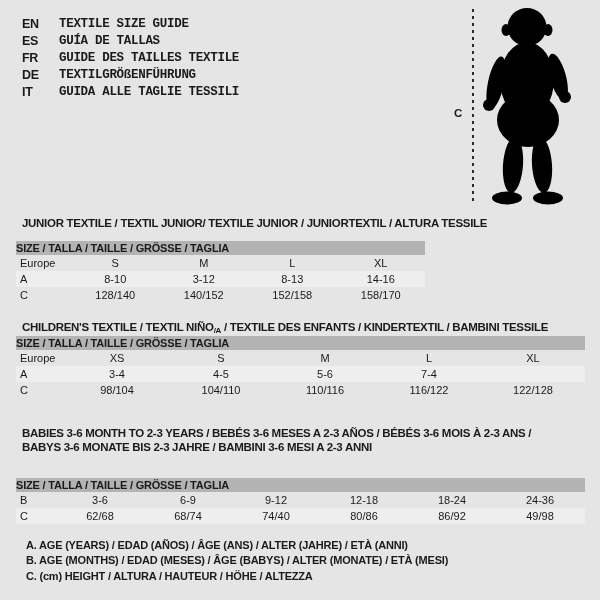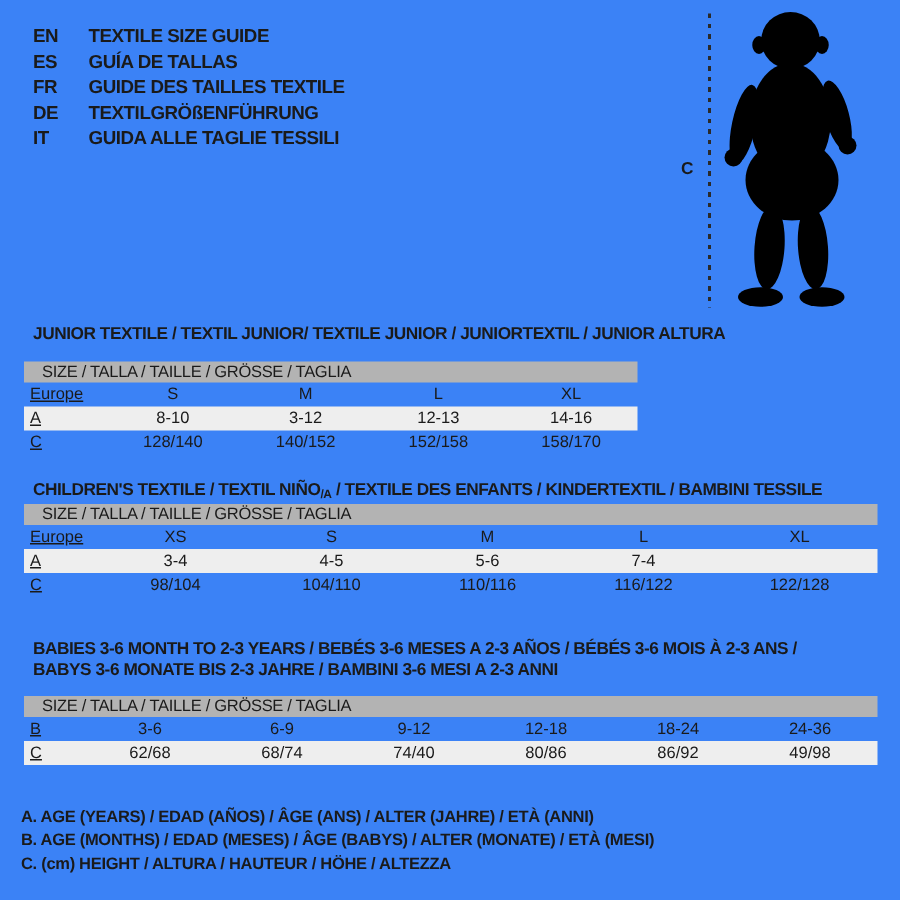--- a/index.html
+++ b/index.html
@@ -1,61 +1,61 @@
 <!DOCTYPE html>
 <html><head>
 <meta charset="utf-8">
 <style>
   html,body { margin:0; padding:0; background:#fff; }
   .page {
-    position:relative; width:600px; height:600px; background:#3b82f6;
+    position:relative; width:600px; height:600px; background:#e5e5e5;
     font-family:"Liberation Sans", sans-serif; color:#1a1a1a; overflow:hidden;
   }
   
   .lang-block { position:absolute; left:22px; top:16px; }
   .lang-row { display:flex; height:17px; line-height:17px; }
   .lang-code { width:37px; font-weight:bold; font-size:12.5px; letter-spacing:-0.3px; }
-  .lang-label { font-weight:bold; font-size:12.5px; letter-spacing:-0.3px; white-space:nowrap; }
+  .lang-label { font-weight:bold; font-size:12.5px; letter-spacing:-0.3px; white-space:nowrap;font-family:Liberation Mono, monospace; }
 
   
   .dotline {
     position:absolute; left:472px; top:9px; width:2px; height:196px;
     background-image:repeating-linear-gradient(to bottom,#2a2a2a 0 3px, transparent 3px 7px);
   }
   .c-label { position:absolute; left:454px; top:107px; font-size:11.5px; font-weight:bold; }
   .baby-svg { position:absolute; left:480px; top:5px; }
 
   
   .tbl { position:absolute; left:16px; font-size:11px; }
   .tbl-title { font-weight:bold; font-size:11.5px; letter-spacing:-0.3px; height:14px; line-height:14px; padding-left:6px; white-space:nowrap; }
-  .bar { background:#b3b3b3; height:14px; line-height:14px; font-weight:normal; letter-spacing:-0.2px; padding-left:12px; box-sizing:border-box; }
+  .bar { background:#b3b3b3; height:14px; line-height:14px; font-weight:bold; letter-spacing:-0.2px; padding-left:0; box-sizing:border-box; }
   .row { display:flex; height:16px; line-height:16px; }
   .row.shade { background:#eeeeee; }
-  .lbl { padding-left:4px; text-align:left; box-sizing:border-box;text-decoration:underline; }
+  .lbl { padding-left:4px; text-align:left; box-sizing:border-box; }
   .cell { text-align:center; }
 
   .t1 { top:216px; width:409px; }
   .t1 .tbl-title { margin-bottom:11px; }
   .t1 .lbl { width:55px; }
   .t1 .cell { width:88.5px; }
 
   .t2 { top:320px; width:569px; }
   .t2 .tbl-title { margin-bottom:2px; }
   .t2 .lbl { width:49px; }
   .t2 .cell { width:104px; }
 
   .t3 { top:426px; width:569px; }
-  .t3 .title-wrap { margin-bottom:10px; }
+  .t3 .title-wrap { margin-bottom:24px; }
   .t3 .lbl { width:40px; }
   .t3 .cell { width:88px; }
 
   sub.small { font-size:8px; vertical-align:-2px; font-weight:bold; }
 
   
-  .legend { position:absolute; left:14px; top:538px; }
+  .legend { position:absolute; left:26px; top:538px; }
   .legend-line { height:15.4px; line-height:15.4px; font-weight:bold; font-size:11px; letter-spacing:-0.2px; white-space:nowrap; }
 </style>
 </head>
 <body>
 
 <div class="page">
 
   <div class="lang-block">
     <div class="lang-row">
       <span class="lang-code">EN</span>
@@ -93,34 +93,34 @@
       <circle cx="85" cy="92" r="6"></circle>
       <ellipse cx="48" cy="115" rx="31" ry="27"></ellipse>
       <ellipse cx="33" cy="160" rx="10" ry="28" transform="rotate(4 33 160)"></ellipse>
       <ellipse cx="62" cy="160" rx="10" ry="28" transform="rotate(-4 62 160)"></ellipse>
       <ellipse cx="27" cy="193" rx="15" ry="6.5"></ellipse>
       <ellipse cx="68" cy="193" rx="15" ry="6.5"></ellipse>
     </g>
   </svg>
 
   <div class="tbl t1">
-    <div class="tbl-title">JUNIOR TEXTILE / TEXTIL JUNIOR/ TEXTILE JUNIOR / JUNIORTEXTIL / JUNIOR ALTURA</div>
+    <div class="tbl-title">JUNIOR TEXTILE / TEXTIL JUNIOR/ TEXTILE JUNIOR / JUNIORTEXTIL / ALTURA TESSILE</div>
     <div class="bar">SIZE / TALLA / TAILLE / GRÖSSE / TAGLIA</div>
     <div class="row">
       <div class="lbl">Europe</div>
       <div class="cell">S</div>
       <div class="cell">M</div>
       <div class="cell">L</div>
       <div class="cell">XL</div>
     </div>
     <div class="row shade">
       <div class="lbl">A</div>
       <div class="cell">8-10</div>
       <div class="cell">3-12</div>
-      <div class="cell">12-13</div>
+      <div class="cell">8-13</div>
       <div class="cell">14-16</div>
     </div>
     <div class="row">
       <div class="lbl">C</div>
       <div class="cell">128/140</div>
       <div class="cell">140/152</div>
       <div class="cell">152/158</div>
       <div class="cell">158/170</div>
     </div>
   </div>

